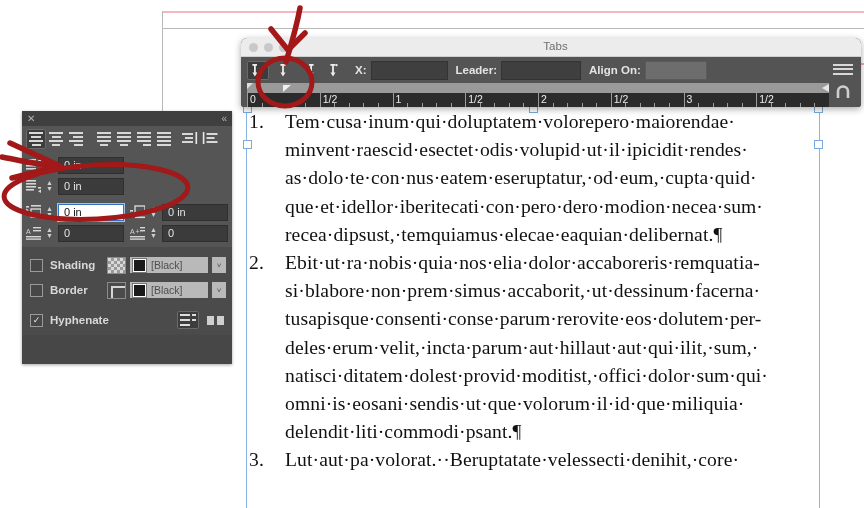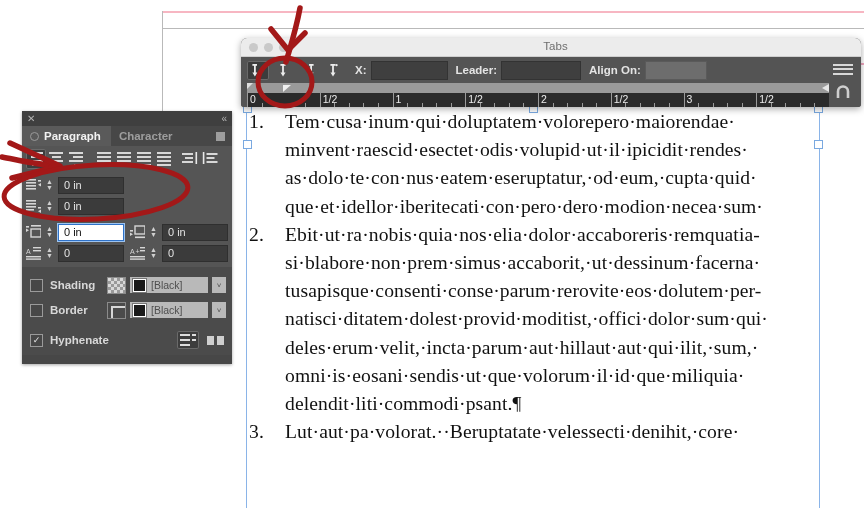--- a/index.html
+++ b/index.html
@@ -150,31 +150,32 @@
 
   <div class="doc-text">
 
     <div class="para">
       <div class="num">1.</div>
       <div class="body">
         <div>Tem·cusa·inum·qui·doluptatem·volorepero·maiorendae·</div>
         <div>minvent·raescid·esectet·odis·volupid·ut·il·ipicidit·rendes·</div>
         <div>as·dolo·te·con·nus·eatem·eseruptatur,·od·eum,·cupta·quid·</div>
         <div>que·et·idellor·iberitecati·con·pero·dero·modion·necea·sum·</div>
+        <div>recea·dipsust,·temquiamus·elecae·eaquian·delibernat.¶</div>
       </div>
     </div>
 
     <div class="para">
       <div class="num">2.</div>
       <div class="body">
         <div>Ebit·ut·ra·nobis·quia·nos·elia·dolor·accaboreris·remquatia-</div>
         <div>si·blabore·non·prem·simus·accaborit,·ut·dessinum·facerna·</div>
         <div>tusapisque·consenti·conse·parum·rerovite·eos·dolutem·per-</div>
+        <div>deles·erum·velit,·incta·parum·aut·hillaut·aut·qui·ilit,·sum,·</div>
         <div>natisci·ditatem·dolest·provid·moditist,·offici·dolor·sum·qui·</div>
-        <div>deles·erum·velit,·incta·parum·aut·hillaut·aut·qui·ilit,·sum,·</div>
         <div>omni·is·eosani·sendis·ut·que·volorum·il·id·que·miliquia·</div>
         <div>delendit·liti·commodi·psant.¶</div>
       </div>
     </div>
 
     <div class="para">
       <div class="num">3.</div>
       <div class="body">
         <div>Lut·aut·pa·volorat.··Beruptatate·velessecti·denihit,·core·</div>
       </div>
@@ -307,31 +308,20 @@
     </div>
   </div>
 
   <div class="panel">
 
     <div class="panel-topbar">
       <span class="xbtn">✕</span>
       <span class="chev">«</span>
     </div>
 
-    <div class="tabs-row">
-      <div class="ptab active">
-        <span class="dot"></span>
-        <span>Paragraph</span>
-      </div>
-      <div class="ptab">
-        <span>Character</span>
-      </div>
-      <div class="ptab-filler"></div>
-      <span class="ptab-sq"></span>
-    </div>
 
     <div class="align-row">
       <div class="al sel">
         <i style="width:14px"></i>
           <i style="width:10px"></i>
           <i style="width:14px"></i>
           <i style="width:9px"></i>
       </div>
       <div class="al">
         <i style="width:14px"></i>

